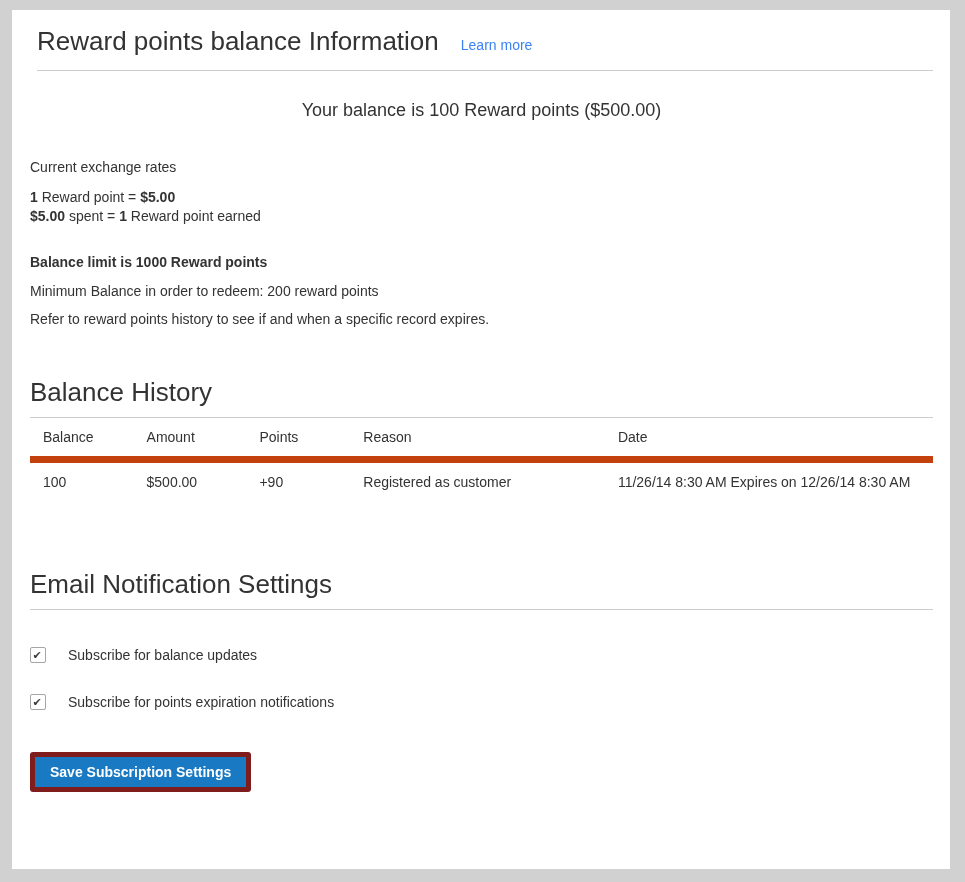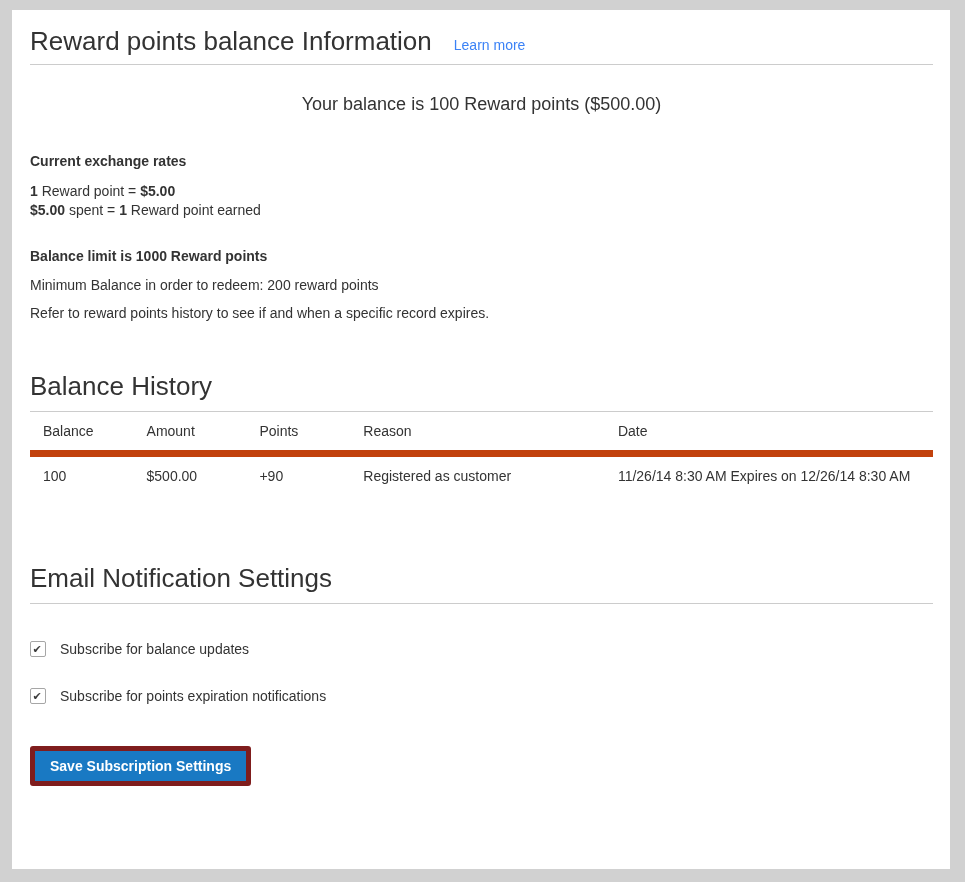--- a/index.html
+++ b/index.html
@@ -18,22 +18,23 @@
     width: 938px;
     min-height: 859px;
     background: #fff;
     padding: 16px 17px 22px 18px;
   }
   
   .header-row {
     display: flex;
     align-items: baseline;
     gap: 22px;
-    padding-bottom: 8px;
+    padding-bottom: 14px;
     border-bottom: 1px solid #ccc;
+    margin-left: 7px;
   }
   h1 {
     margin: 0;
     font-size: 26px;
     font-weight: 300;
     line-height: 30px;
     color: #333;
   }
   .learn-more {
     font-size: 14px;
@@ -43,21 +44,21 @@
   }
   
   .balance-summary {
     margin: 28px 0 0;
     font-size: 18px;
     line-height: 22px;
     text-align: center;
   }
   .section-heading {
     margin: 38px 0 0;
-    font-weight: bold;
+    font-weight: normal;
     font-size: 14px;
     line-height: 16px;
   }
   .rate-lines {
     margin: 13px 0 0;
     line-height: 19px;
   }
   .bold-line {
     margin: 28px 0 0;
     font-weight: bold;
@@ -98,21 +99,21 @@
   tbody tr:nth-child(even) { background: #f6f6f6; }
   .col-balance { width: 11.8%; }
   .col-amount  { width: 12.5%; }
   .col-points  { width: 11.5%; }
   .col-reason  { width: 28.2%; }
   .col-date    { width: 36%; }
   
   .checkbox-row {
     display: flex;
     align-items: center;
-    gap: 14px;
+    gap: 22px;
   }
   .checkbox-row.first { margin-top: 37px; }
   .checkbox-row.second { margin-top: 31px; }
   input[type="checkbox"] {
     appearance: none;
     -webkit-appearance: none;
     width: 16px;
     height: 16px;
     border: 1px solid #a6a6a6;
     border-radius: 2px;

